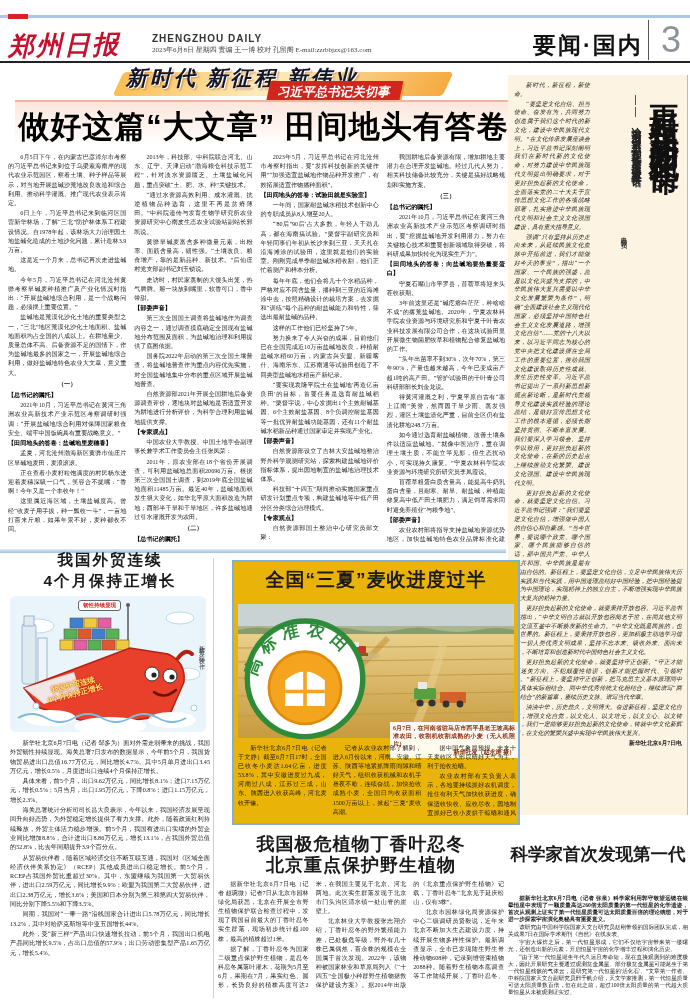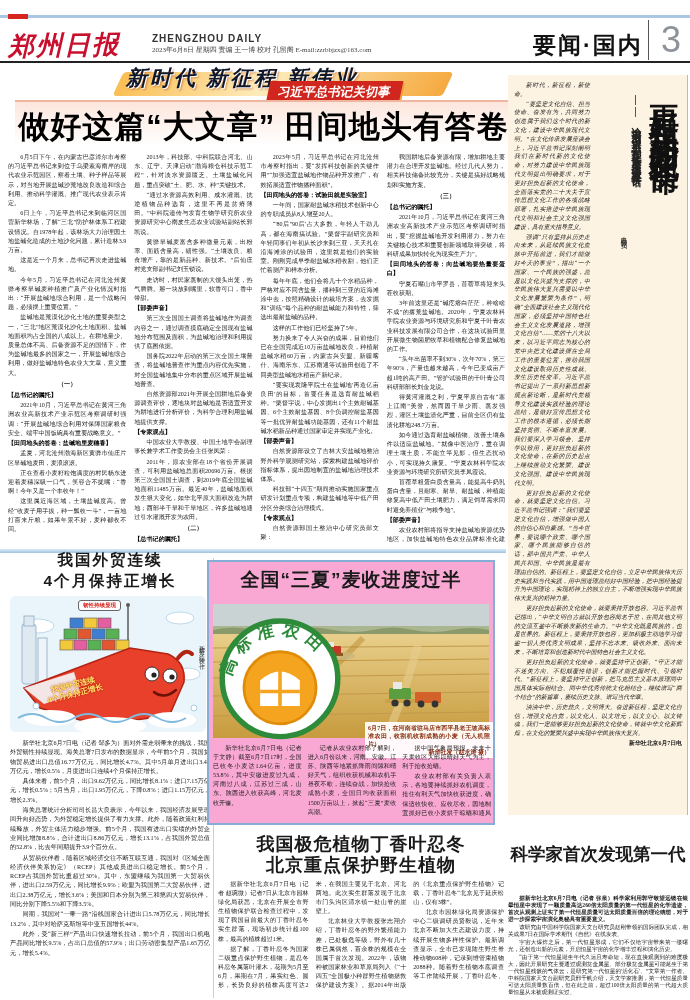--- a/index.html
+++ b/index.html
@@ -63,22 +63,22 @@
   .cartoon{left:10px;top:596px;width:196px;height:136px;}
   .bubble{left:78px;top:600px;background:#fff;border:1px solid #666;border-radius:3px;
         font-size:5.5px;font-weight:bold;color:#d6251f;padding:1px 4px;z-index:5;}
   .ship-banner{left:28px;top:680px;width:92px;transform:rotate(-14deg);z-index:4;
         font-size:7.5px;font-weight:bold;color:#ffe66b;text-align:center;line-height:9px;
         font-family:"Liberation Sans",sans-serif;text-shadow:0 0 2px #a01000;}
   .cartoon-credit{left:197px;top:640px;writing-mode:vertical-rl;font-size:6px;color:#333;letter-spacing:2px;}
   .trade-body{left:10px;top:738px;width:200px;height:258px;overflow:hidden;
         font-size:6.2px;line-height:9.3px;text-align:justify;}
   
-  .wheat-box{left:207px;top:560px;width:288px;height:265px;border:2px solid #85aed6;
-        box-sizing:border-box;background:#f9a8d4;}
+  .wheat-box{left:232px;top:560px;width:288px;height:265px;border:2px solid #85aed6;
+        box-sizing:border-box;background:#eab308;}
   .wheat-title{margin:5px 0 3px 0;text-align:center;font-size:19px;font-weight:bold;
         font-family:"Liberation Sans",sans-serif;letter-spacing:1px;}
   .wheat-photo{position:absolute;left:4px;top:42px;width:276px;height:134px;}
   .photo-caption{position:absolute;left:152px;top:118px;width:122px;background:rgba(255,255,255,.93);
         font-size:6px;line-height:8px;color:#8b2f10;font-weight:bold;padding:2px 3px;text-align:justify;}
   .photo-caption .credit{text-align:right;font-weight:bold;color:#8b2f10;}
   .emblem{position:absolute;left:6px;top:50px;width:130px;height:130px;z-index:6;}
   .wheat-body{position:absolute;left:4px;top:182px;width:278px;height:76px;overflow:hidden;
         column-count:3;column-gap:6px;column-fill:auto;font-size:6.1px;line-height:9.1px;text-align:justify;}
   

